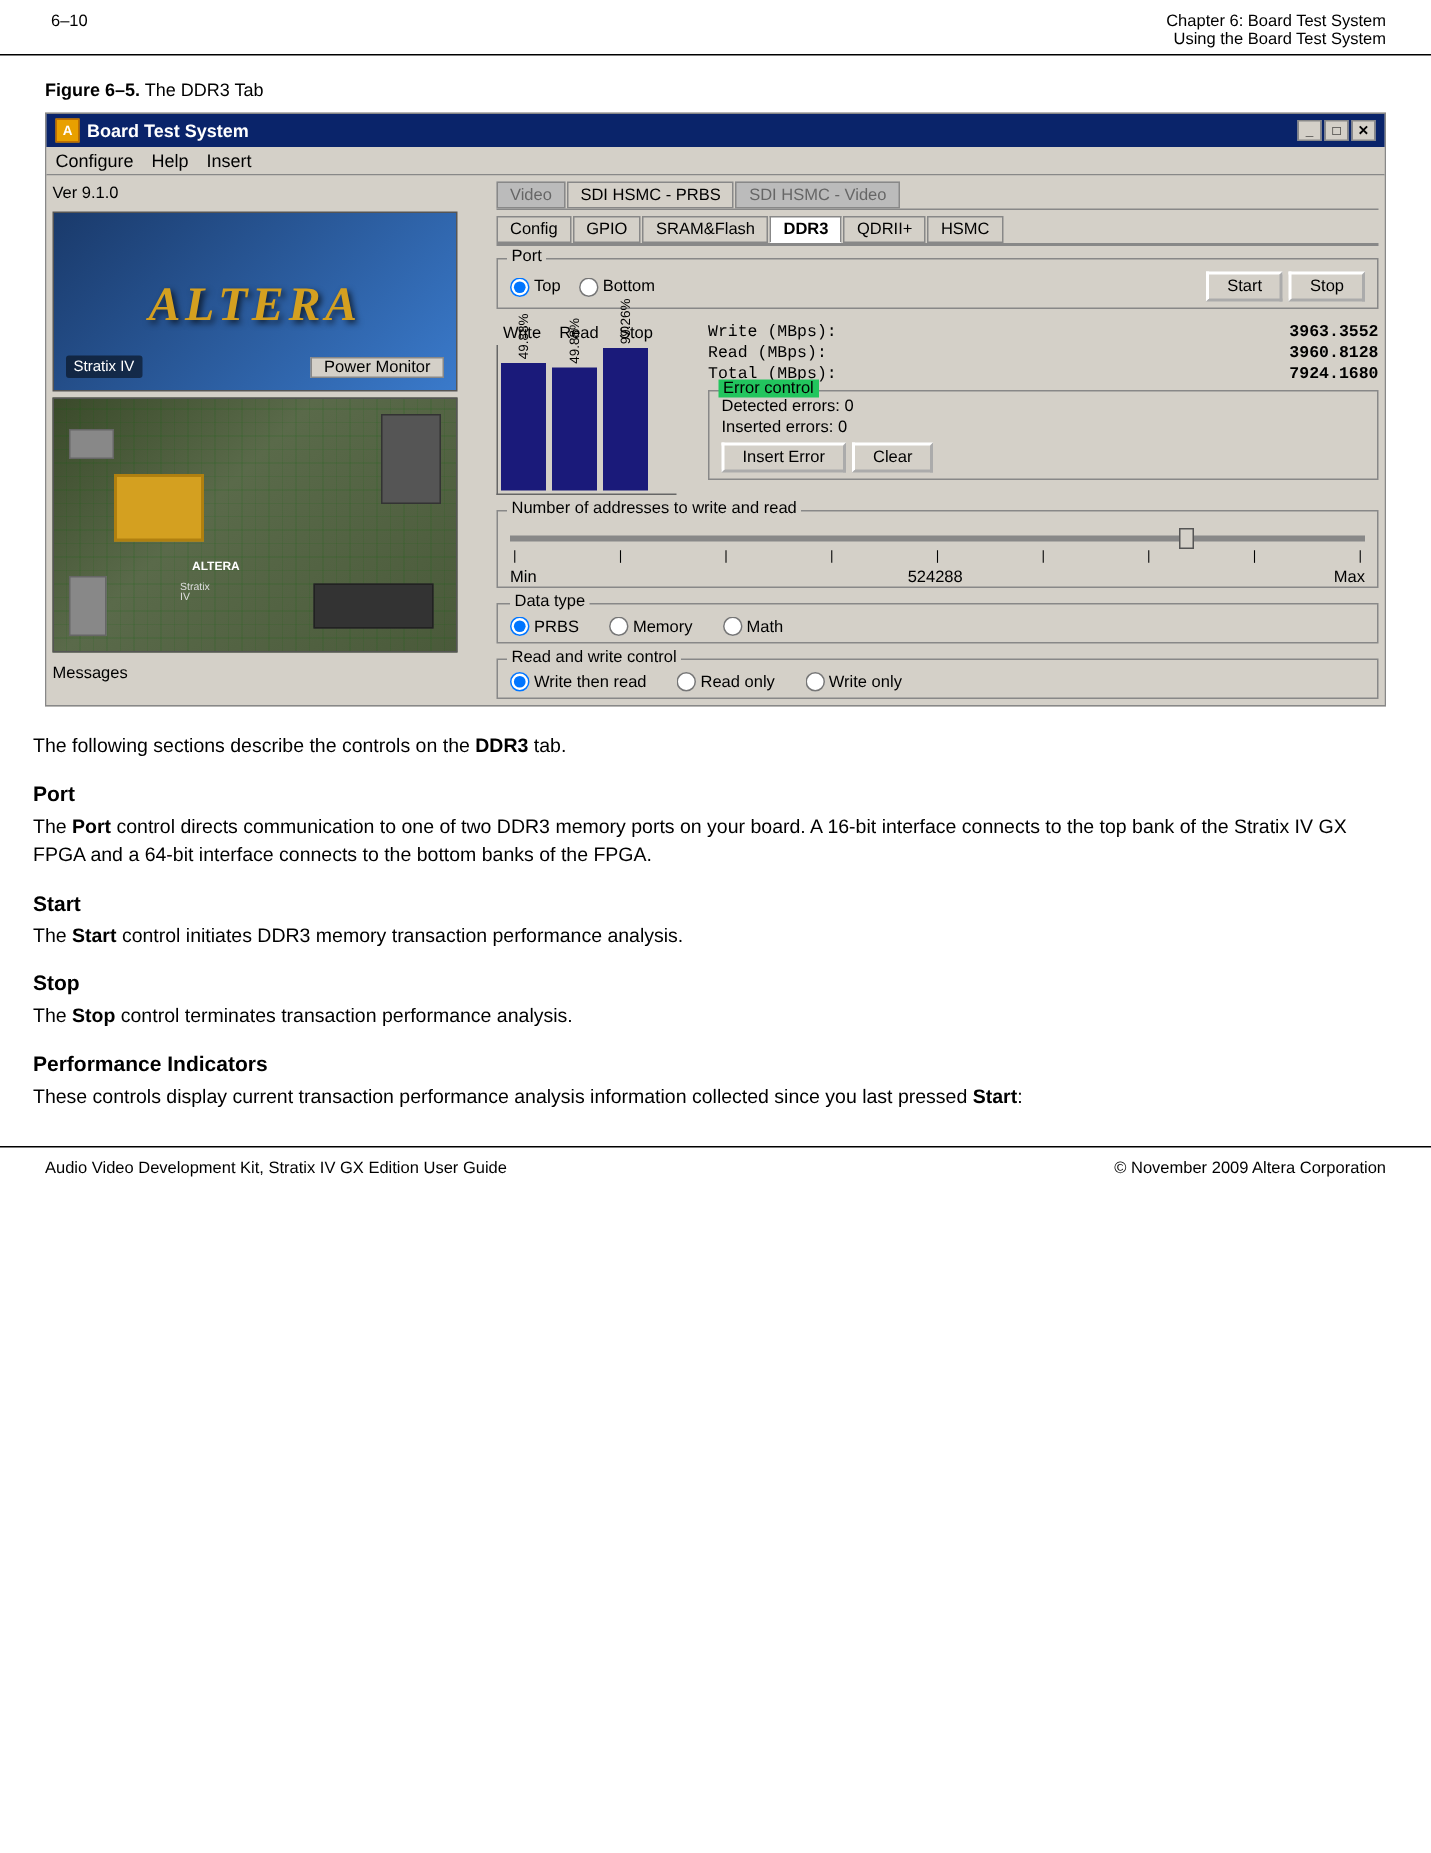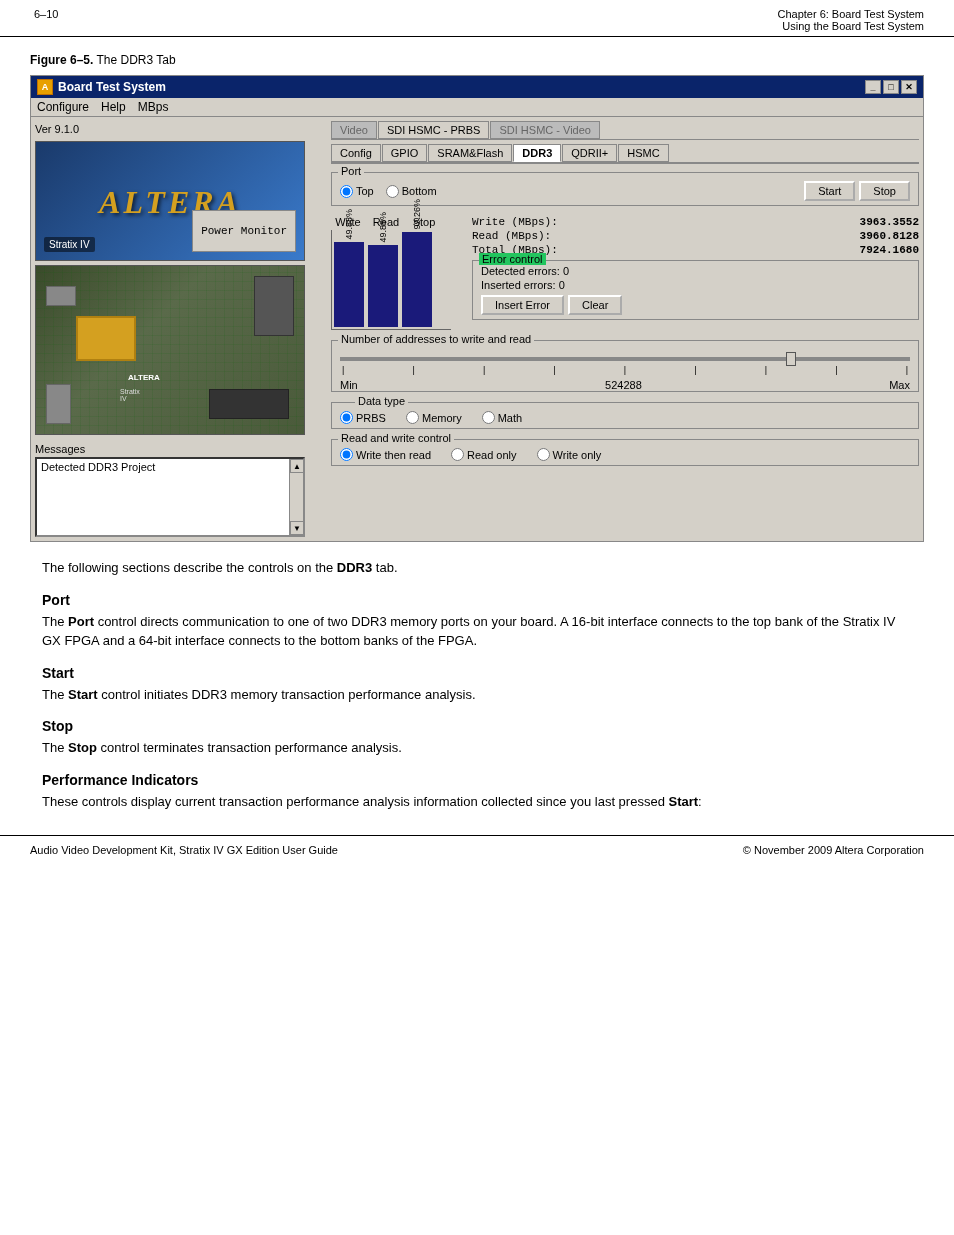--- a/index.html
+++ b/index.html
@@ -113,24 +113,23 @@
     .stratix-badge-top {
       position: absolute; bottom: 8px; left: 8px;
       background: rgba(0,0,0,0.5);
       color: #fff; font-size: 10px;
       padding: 2px 5px; border-radius: 2px;
     }
     .power-monitor-btn {
       position: absolute; bottom: 8px; right: 8px;
       background: #d4d0c8;
       border: 1px solid #888;
-      padding: 14px 8px;
+      padding: 0 8px;
       font-size: 11px;
       cursor: pointer;
-      font-family: Liberation Mono, monospace;
     }
 
     
     .board-image-bottom {
       width: 270px; height: 170px;
       background: #4a5a3a;
       border: 1px solid #555;
       position: relative;
       overflow: hidden;
     }
@@ -376,21 +375,21 @@
     }
 
     
     .data-type-group {
       border: 1px solid #888;
       padding: 4px 8px;
       margin-bottom: 6px;
       position: relative;
     }
     .data-type-group-label {
-      position: absolute; top: -8px; left: 23px;
+      position: absolute; top: -8px; left: 8px;
       background: #d4d0c8;
       padding: 0 3px;
       font-size: 11px;
     }
     .radio-row {
       display: flex; gap: 20px;
       padding-top: 4px;
       font-size: 11px;
     }
 
@@ -402,21 +401,21 @@
     }
     .rw-group-label {
       position: absolute; top: -8px; left: 6px;
       background: #d4d0c8;
       padding: 0 3px;
       font-size: 11px;
     }
 
     
     .page-body {
-      padding: 0 42px;
+      padding: 0 22px;
     }
     .body-para {
       font-size: 13px;
       line-height: 1.5;
       margin-bottom: 10px;
     }
     .section-heading {
       font-size: 14px;
       font-weight: bold;
       margin: 14px 0 4px 0;
@@ -460,21 +459,21 @@
     <div class="title-bar-controls">
       <div class="title-bar-btn">_</div>
       <div class="title-bar-btn">□</div>
       <div class="title-bar-btn">✕</div>
     </div>
   </div>
 
   <div class="menu-bar">
     <span class="menu-item">Configure</span>
     <span class="menu-item">Help</span>
-    <span class="menu-item">MBps</span>
+    <span class="menu-item">Insert</span>
   </div>
 
   <div class="app-body">
 
     <div class="left-panel">
       <div class="ver-label">Ver 9.1.0</div>
 
       <div class="board-image-top">
         <div class="altera-logo-top">
           <span style="font-style:italic; color:#d4a020; font-size:32px; letter-spacing:3px;">ALTERA</span>
@@ -492,28 +491,20 @@
           <div class="chip-small"></div>
 
           <div style="position:absolute; top:10px; right:10px; width:40px; height:60px; background:#555; border:1px solid #333;"></div>
           <div style="position:absolute; bottom:15px; right:15px; width:80px; height:30px; background:#333; border:1px solid #222;"></div>
           <div style="position:absolute; bottom:10px; left:10px; width:25px; height:40px; background:#888; border:1px solid #666;"></div>
         </div>
       </div>
 
       <div class="messages-section">
         <div class="messages-label">Messages</div>
-        <div class="messages-box">
-          <span>Detected DDR3 Project</span>
-          <div class="messages-scrollbar">
-            <div class="scrollbar-btn">▲</div>
-            <div class="scrollbar-track"></div>
-            <div class="scrollbar-btn">▼</div>
-          </div>
-        </div>
       </div>
     </div>
 
     <div class="right-panel">
 
       <div class="tab-row-top">
         <div class="tab inactive-gray">Video</div>
         <div class="tab">SDI HSMC - PRBS</div>
         <div class="tab inactive-gray">SDI HSMC - Video</div>
       </div>

